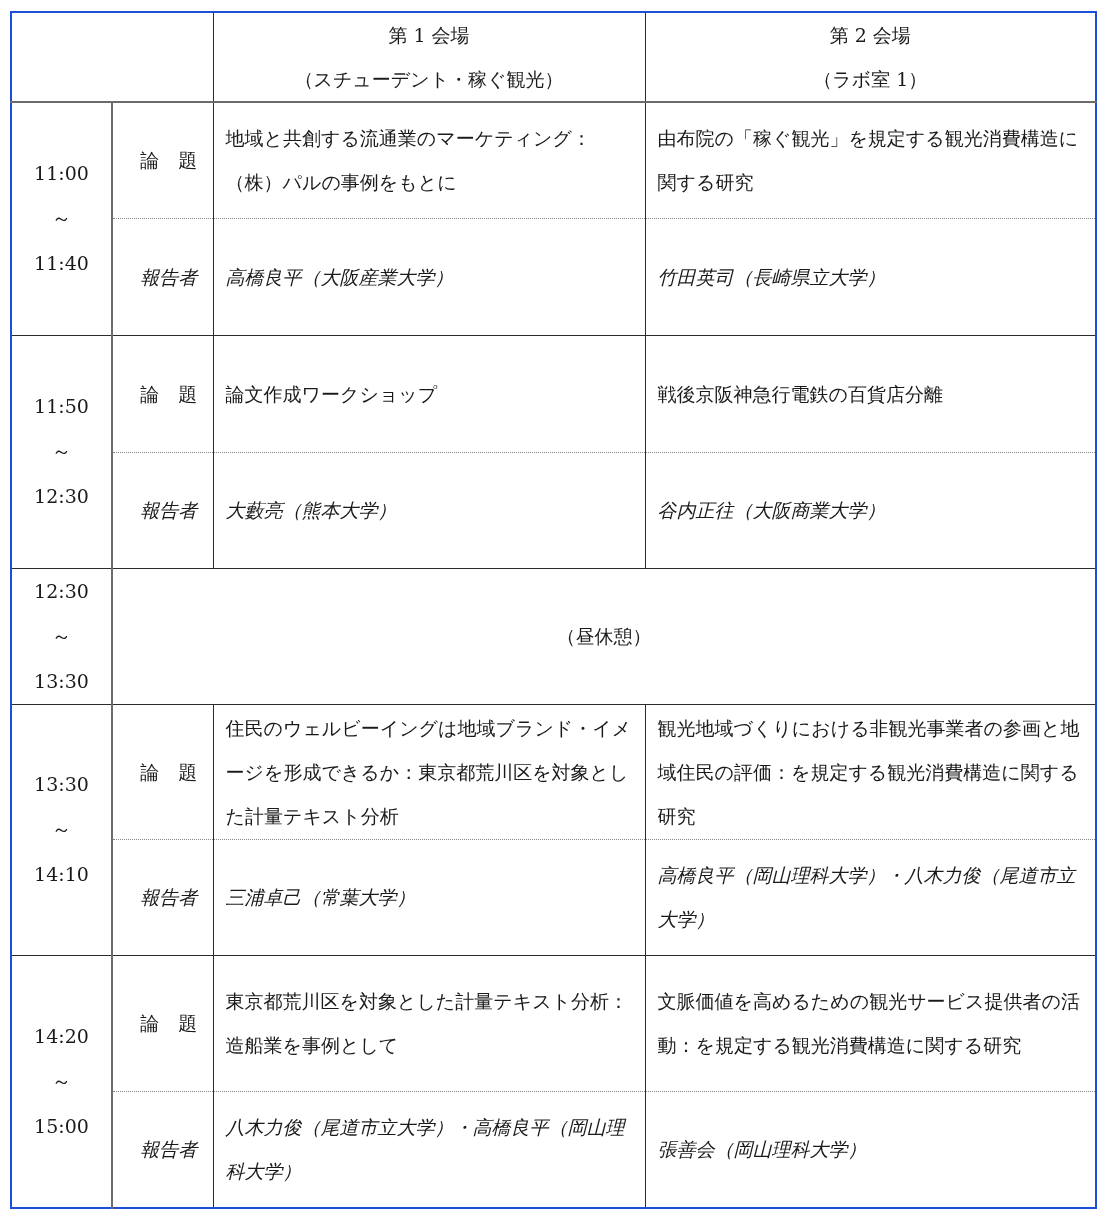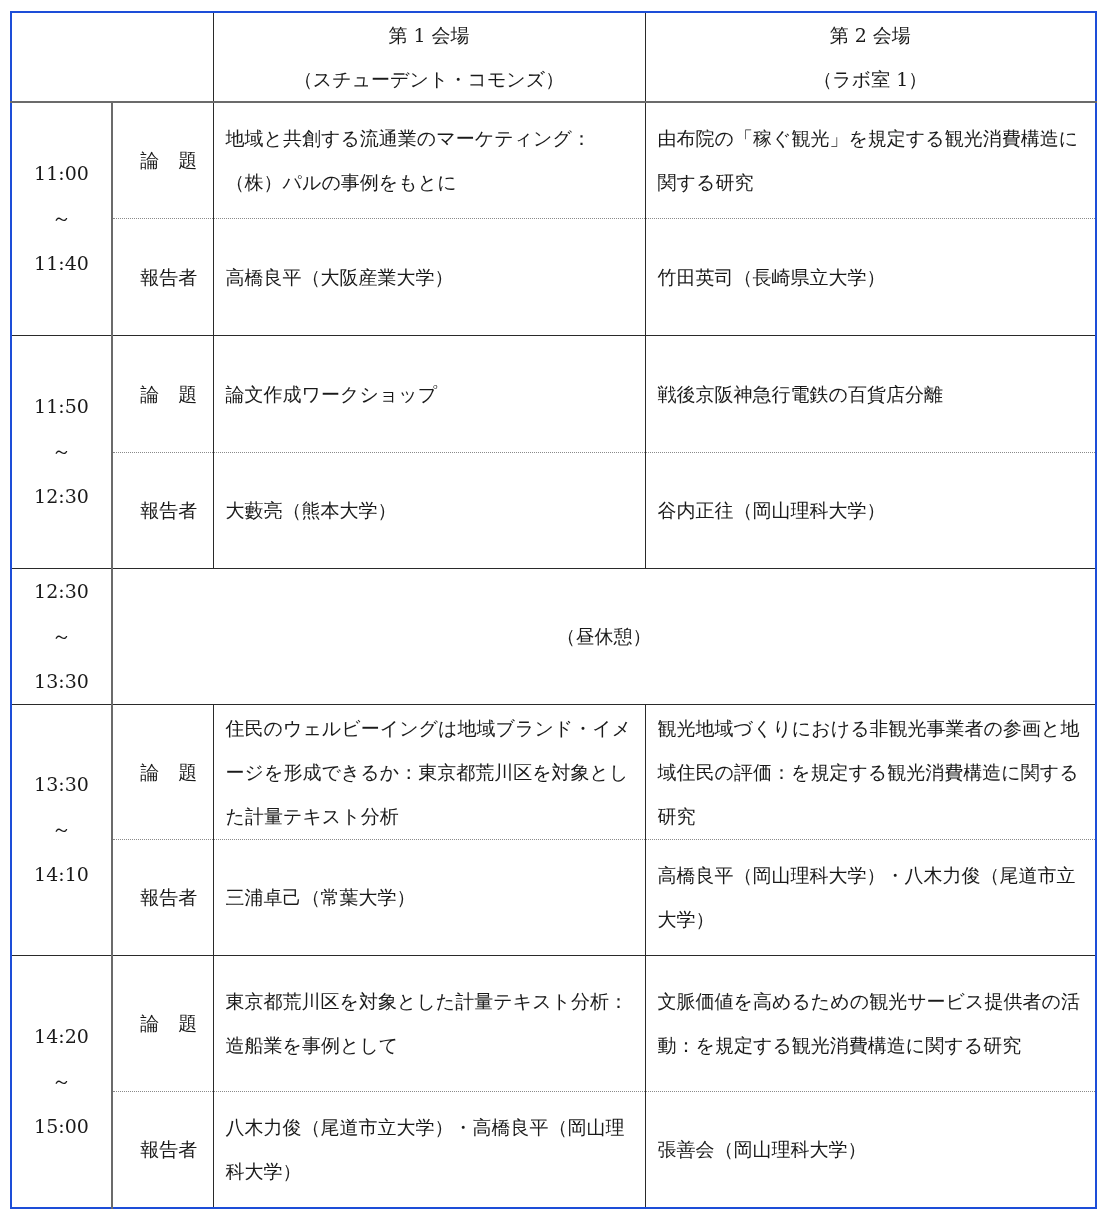--- a/index.html
+++ b/index.html
@@ -55,21 +55,21 @@
     .text-cell {
       text-align: left;
       padding-left: 12px !important;
       padding-right: 8px !important;
       word-break: break-all;
       margin-left: 9px;
     }
     .row-title td.label-cell,
     .row-title td.text-cell { border-bottom: 1px dotted #8a8a8a; }
     .row-reporter td.label-cell,
-    .row-reporter td.text-cell { border-top: 1px dotted #8a8a8a; }
+    .row-reporter td.text-cell { border-top: 1px dotted #8a8a8a; font-style: italic; }
 
     .lunch-cell {
       text-align: center;
       height: 135px;
     }
     .tilde { font-family: "DejaVu Sans", sans-serif; font-size: 20px; }
   </style>
 </head>
 <body>
 
@@ -79,21 +79,21 @@
     <col class="c-label">
     <col class="c-v1">
     <col class="c-v2">
   </colgroup>
 
   <tbody>
       <tr class="hdr-row">
     <th colspan="2"></th>
     <th>
       <span class="line">第 1 会場</span>
-      <span class="line">（スチューデント・コモンズ）</span>
+      <span class="line">（スチューデント・稼ぐ観光）</span>
     </th>
     <th>
       <span class="line">第 2 会場</span>
       <span class="line">（ラボ室 1）</span>
     </th>
   </tr>
 
   <tr class="row-title" style="height:116px">
     <td rowspan="2" class="time-cell">
       <span class="line">11:00</span>
@@ -116,21 +116,21 @@
       <span class="line tilde">～</span>
       <span class="line">12:30</span>
     </td>
     <td class="label-cell">論　題</td>
     <td class="text-cell">論文作成ワークショップ</td>
     <td class="text-cell">戦後京阪神急行電鉄の百貨店分離</td>
   </tr>
   <tr class="row-reporter" style="height:116px">
     <td class="label-cell">報告者</td>
     <td class="text-cell">大藪亮（熊本大学）</td>
-    <td class="text-cell">谷内正往（岡山理科大学）</td>
+    <td class="text-cell">谷内正往（大阪商業大学）</td>
   </tr>
 
   <tr style="height:136px">
     <td class="time-cell">
       <span class="line">12:30</span>
       <span class="line tilde">～</span>
       <span class="line">13:30</span>
     </td>
     <td colspan="3" class="lunch-cell">（昼休憩）</td>
   </tr>

